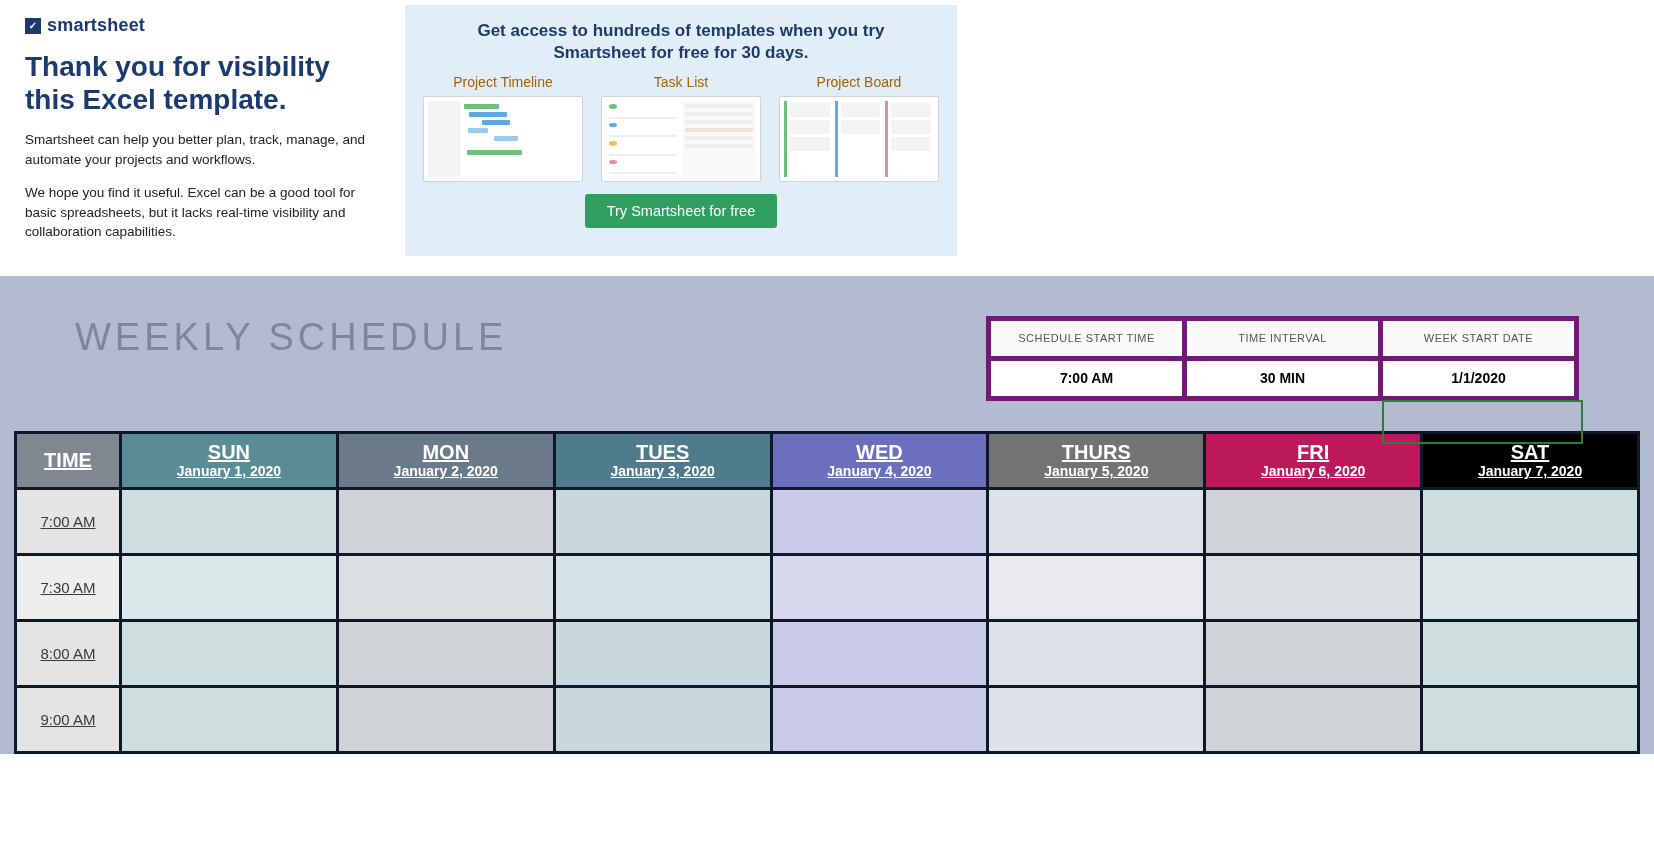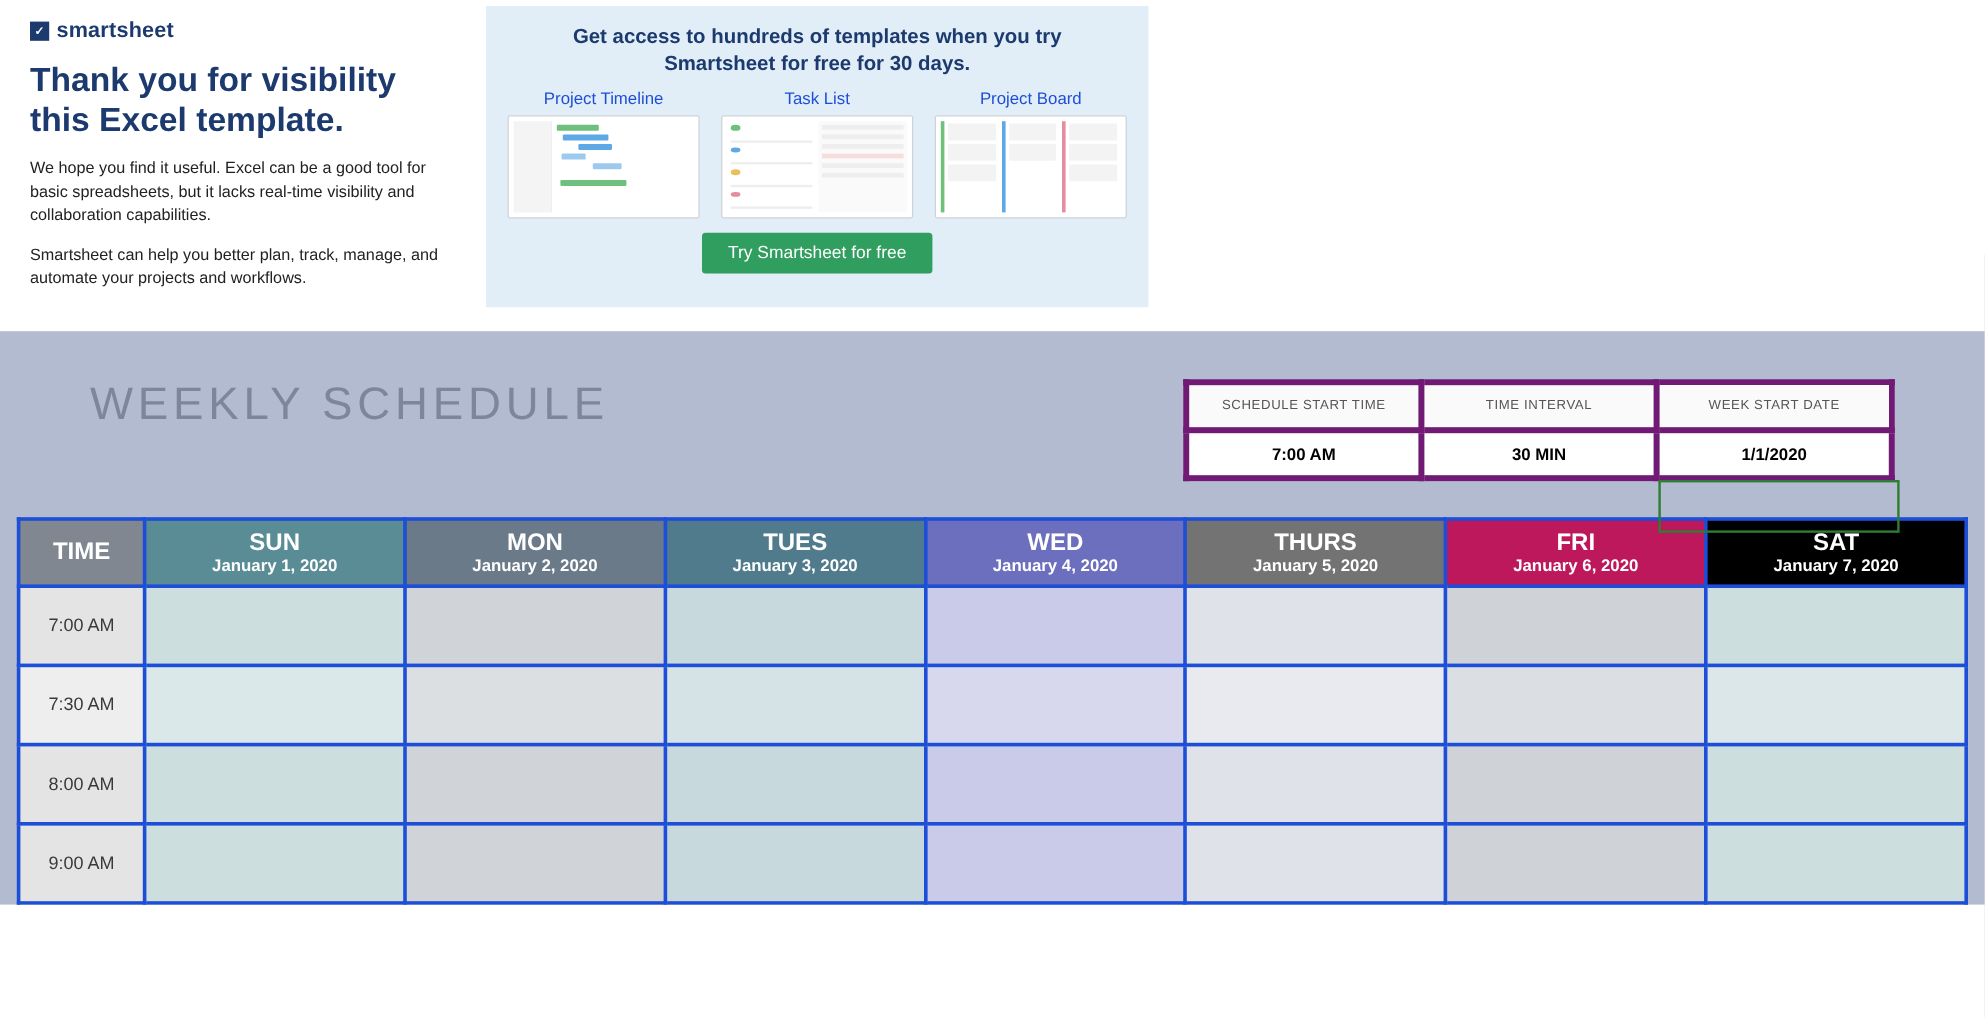--- a/index.html
+++ b/index.html
@@ -12,21 +12,21 @@
   .logo-row { display: flex; align-items: center; gap: 6px; margin-bottom: 14px;}
   .logo-mark { width:16px; height:16px; background:#1c3a6e; display:inline-flex; align-items:center; justify-content:center; color:#fff; font-size:10px; font-weight:bold;}
   .logo-word { color:#1c3a6e; font-size:18px; font-weight:600; letter-spacing:0.2px;}
   .thanks { color:#1c3a6e; font-size:28px; font-weight:700; line-height:1.18; margin-bottom:14px;}
   .promo-para { color:#222; font-size:13.5px; line-height:1.45; margin-bottom:14px;}
 
   .promo-right { flex: 0 0 540px; background:#e1edf7; padding:15px 18px 18px; text-align:center; }
   .promo-headline { color:#1c3a6e; font-weight:700; font-size:17px; line-height:1.3; max-width:460px; margin:0 auto 10px;}
   .thumbs { display:flex; gap:18px; justify-content:center; margin-bottom:12px;}
   .thumb-col { width:160px; }
-  .thumb-title { font-size:14px; color:#1d4ed8; margin-bottom:6px;}
+  .thumb-title { font-size:14px; color:#a16207; margin-bottom:6px;}
   .thumb-box { height:86px; background:#fff; border:1px solid #cfd3d8; border-radius:2px; overflow:hidden; padding:4px; display:flex; gap:2px;}
   
   .pt-left { width:32px; background:#f4f4f4; border-right:1px solid #eee;}
   .pt-body { flex:1; padding:3px 2px; display:flex; flex-direction:column; gap:3px;}
   .pt-bar { height:5px; border-radius:1px;}
   .pt-g1{background:#6fbf7d;width:35px;} .pt-b1{background:#5fa8e6;width:38px;margin-left:5px;} .pt-b2{background:#5fa8e6;width:28px;margin-left:18px;} .pt-b3{background:#9dc9ef;width:20px;margin-left:4px;} .pt-b4{background:#9dc9ef;width:24px;margin-left:30px;} .pt-g2{background:#6fbf7d;width:55px;margin-left:3px;}
   
   .tl-col { flex:1; display:flex; flex-direction:column; gap:4px; padding:3px;}
   .tl-row{height:4px;background:#eee;}
   .tl-dot{width:8px;height:8px;border-radius:50%; margin-bottom:4px;}
@@ -42,21 +42,21 @@
 
   .param-table{ margin-left:auto; border-collapse:collapse; background:#fff; }
   .param-table td{ border:5px solid #701a75; width:196px; height:40px; text-align:center; }
   .param-label{ font-size:11px; color:#555; letter-spacing:0.5px; background:#fafafa;}
   .param-value{ font-size:14px; font-weight:700; color:#000;}
   .selected-cell-marker { position:relative;}
   .selected-cell-marker::after { content:""; position:absolute; left:-1px; top:79px; width:197px; height:40px; border:2px solid #2e7d32; pointer-events:none;}
 
   
   .grid { border-collapse:collapse; width:calc(100% - 28px); margin-left:14px; table-layout:fixed;}
-  .grid th, .grid td { border:3px solid #1d4ed8; }
+  .grid th, .grid td { border:3px solid #0f172a;text-decoration:underline; }
   .time-head { background:#808791; color:#fff; font-size:20px; font-weight:700; height:56px; width:105px;}
   .day-head { color:#fff; text-align:center; height:56px; padding:4px 0;}
   .day-name { font-size:20px; font-weight:700; line-height:1.1;}
   .day-date { font-size:14px; font-weight:600;}
   .h-sun   { background:#5a8c95;}  .h-mon   { background:#6b7a89;}  .h-tues  { background:#4f7b8c;}  .h-wed   { background:#6b6fbd;}  .h-thurs { background:#737373;}  .h-fri   { background:#be185d;}  .h-sat   { background:#000000;margin-top:40px;}
   .time-cell{ background:#e4e4e4; color:#3a3a3a; font-size:15px; text-align:center; height:66px; width:105px;}
   .time-cell.alt{ background:#eeeeee;}
   .slot{ height:66px;}
   .c-sun   { background:#cddedf;} .c-sun.alt  { background:#dbe8e9;}
   .c-mon   { background:#d0d4d8;} .c-mon.alt  { background:#dcdfe2;}
@@ -69,22 +69,22 @@
 </head>
 <body>
 
 <div class="top">
   <div class="promo-left">
     <div class="logo-row">
       <span class="logo-mark">✓</span>
       <span class="logo-word">smartsheet</span>
     </div>
     <h1 class="thanks">Thank you for visibility this Excel template.</h1>
+    <p class="promo-para">Smartsheet can help you better plan, track, manage, and automate your projects and workflows.</p>
     <p class="promo-para">We hope you find it useful. Excel can be a good tool for basic spreadsheets, but it lacks real-time visibility and collaboration capabilities.</p>
-    <p class="promo-para">Smartsheet can help you better plan, track, manage, and automate your projects and workflows.</p>
   </div>
 
   <div class="promo-right">
     <div class="promo-headline">Get access to hundreds of templates when you try Smartsheet for free for 30 days.</div>
     <div class="thumbs">
       <div class="thumb-col">
         <div class="thumb-title">Project Timeline</div>
         <div class="thumb-box">
           <div class="pt-left"></div>
           <div class="pt-body">

